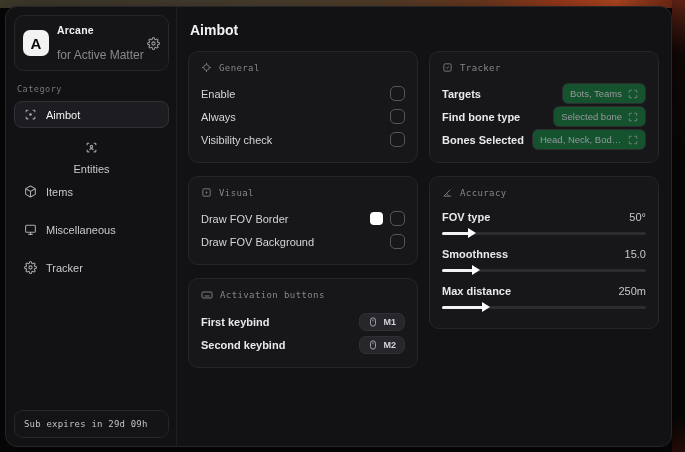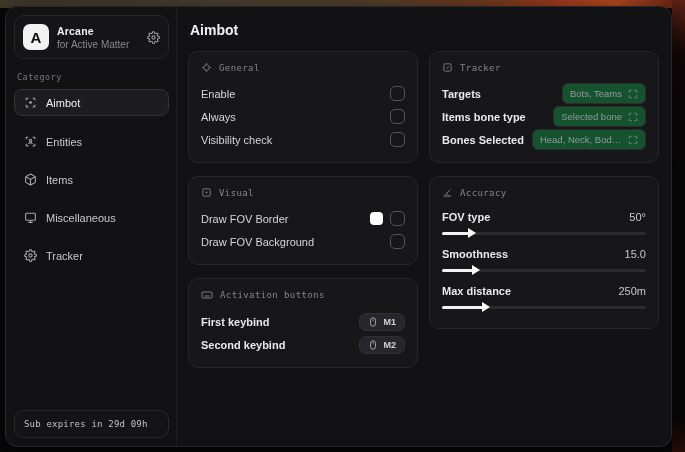--- a/index.html
+++ b/index.html
@@ -34,38 +34,38 @@
     border:1px solid #27272b; background:#151517; border-radius:10px;
     padding:8px 8px; display:flex; align-items:center; gap:8px;
   }
   .logo {
     width:26px; height:26px; border-radius:7px; background:#f2f2f2;
     color:#0c0c0c; font-weight:bold; font-size:15px;
     display:flex; align-items:center; justify-content:center; flex:0 0 26px;
   }
   .brand-text { flex:1; min-width:0; }
   .brand-title { font-size:10.5px; font-weight:bold; color:#f0f0f2; letter-spacing:.2px; }
-  .brand-sub { font-size:10px; color:#88888e; margin-top:2px; white-space:nowrap; }
+  .brand-sub { font-size:12px; color:#88888e; margin-top:12px; white-space:nowrap; }
   .brand-gear { color:#9a9aa0; flex:0 0 auto; display:flex; cursor:pointer; }
   .category-label {
     font-family:"DejaVu Sans Mono", monospace;
     font-size:8.5px; color:#77777d; letter-spacing:.5px;
     margin:13px 3px 7px 3px;
   }
   .nav { display:flex; flex-direction:column; gap:4px; }
   .nav-item {
     height:27px; display:flex; align-items:center; gap:9px;
     padding:0 9px; border-radius:8px; border:1px solid transparent;
     color:#c9c9cd; font-size:11px; cursor:pointer;
   }
   .nav-item.selected {
     background:#1d1d21; border-color:#313138; color:#f1f1f3;
   }
   .nav-item + .nav-item { margin-top:7px; }
-  .nav-item.selected + .nav-item { margin-top:8px; }
+  .nav-item.selected + .nav-item { margin-top:8px;flex-direction:column; }
   .nav-icon { display:flex; color:#a7a7ad; width:13px; justify-content:center; }
   .sidebar-spacer { flex:1; }
   .sub-box {
     border:1px solid #27272b; background:#141416; border-radius:9px;
     padding:8px 9px;
   }
   .sub-line1 {
     font-family:"DejaVu Sans Mono", monospace;
     font-size:9px; color:#c3c3c8; letter-spacing:.2px; white-space:nowrap;
   }
@@ -342,21 +342,21 @@
                 <svg width="10" height="10" viewBox="0 0 24 24" fill="none" stroke="currentColor" stroke-width="2">
                   <path d="M9 3H5a2 2 0 0 0-2 2v4"></path>
                     <path d="M15 21h4a2 2 0 0 0 2-2v-4"></path>
                   <path d="M21 9V5a2 2 0 0 0-2-2h-4"></path>
                     <path d="M3 15v4a2 2 0 0 0 2 2h4"></path>
                 </svg>
               </span>
             </span>
           </div>
           <div class="row">
-            <span class="row-label strong">Items bone type</span>
+            <span class="row-label strong">Find bone type</span>
             <span class="dropdown">
               <span class="dropdown-value">Selected bone</span>
               <span class="dd-icon">
                 <svg width="10" height="10" viewBox="0 0 24 24" fill="none" stroke="currentColor" stroke-width="2">
                   <path d="M9 3H5a2 2 0 0 0-2 2v4"></path>
                     <path d="M15 21h4a2 2 0 0 0 2-2v-4"></path>
                   <path d="M21 9V5a2 2 0 0 0-2-2h-4"></path>
                     <path d="M3 15v4a2 2 0 0 0 2 2h4"></path>
                 </svg>
               </span>

